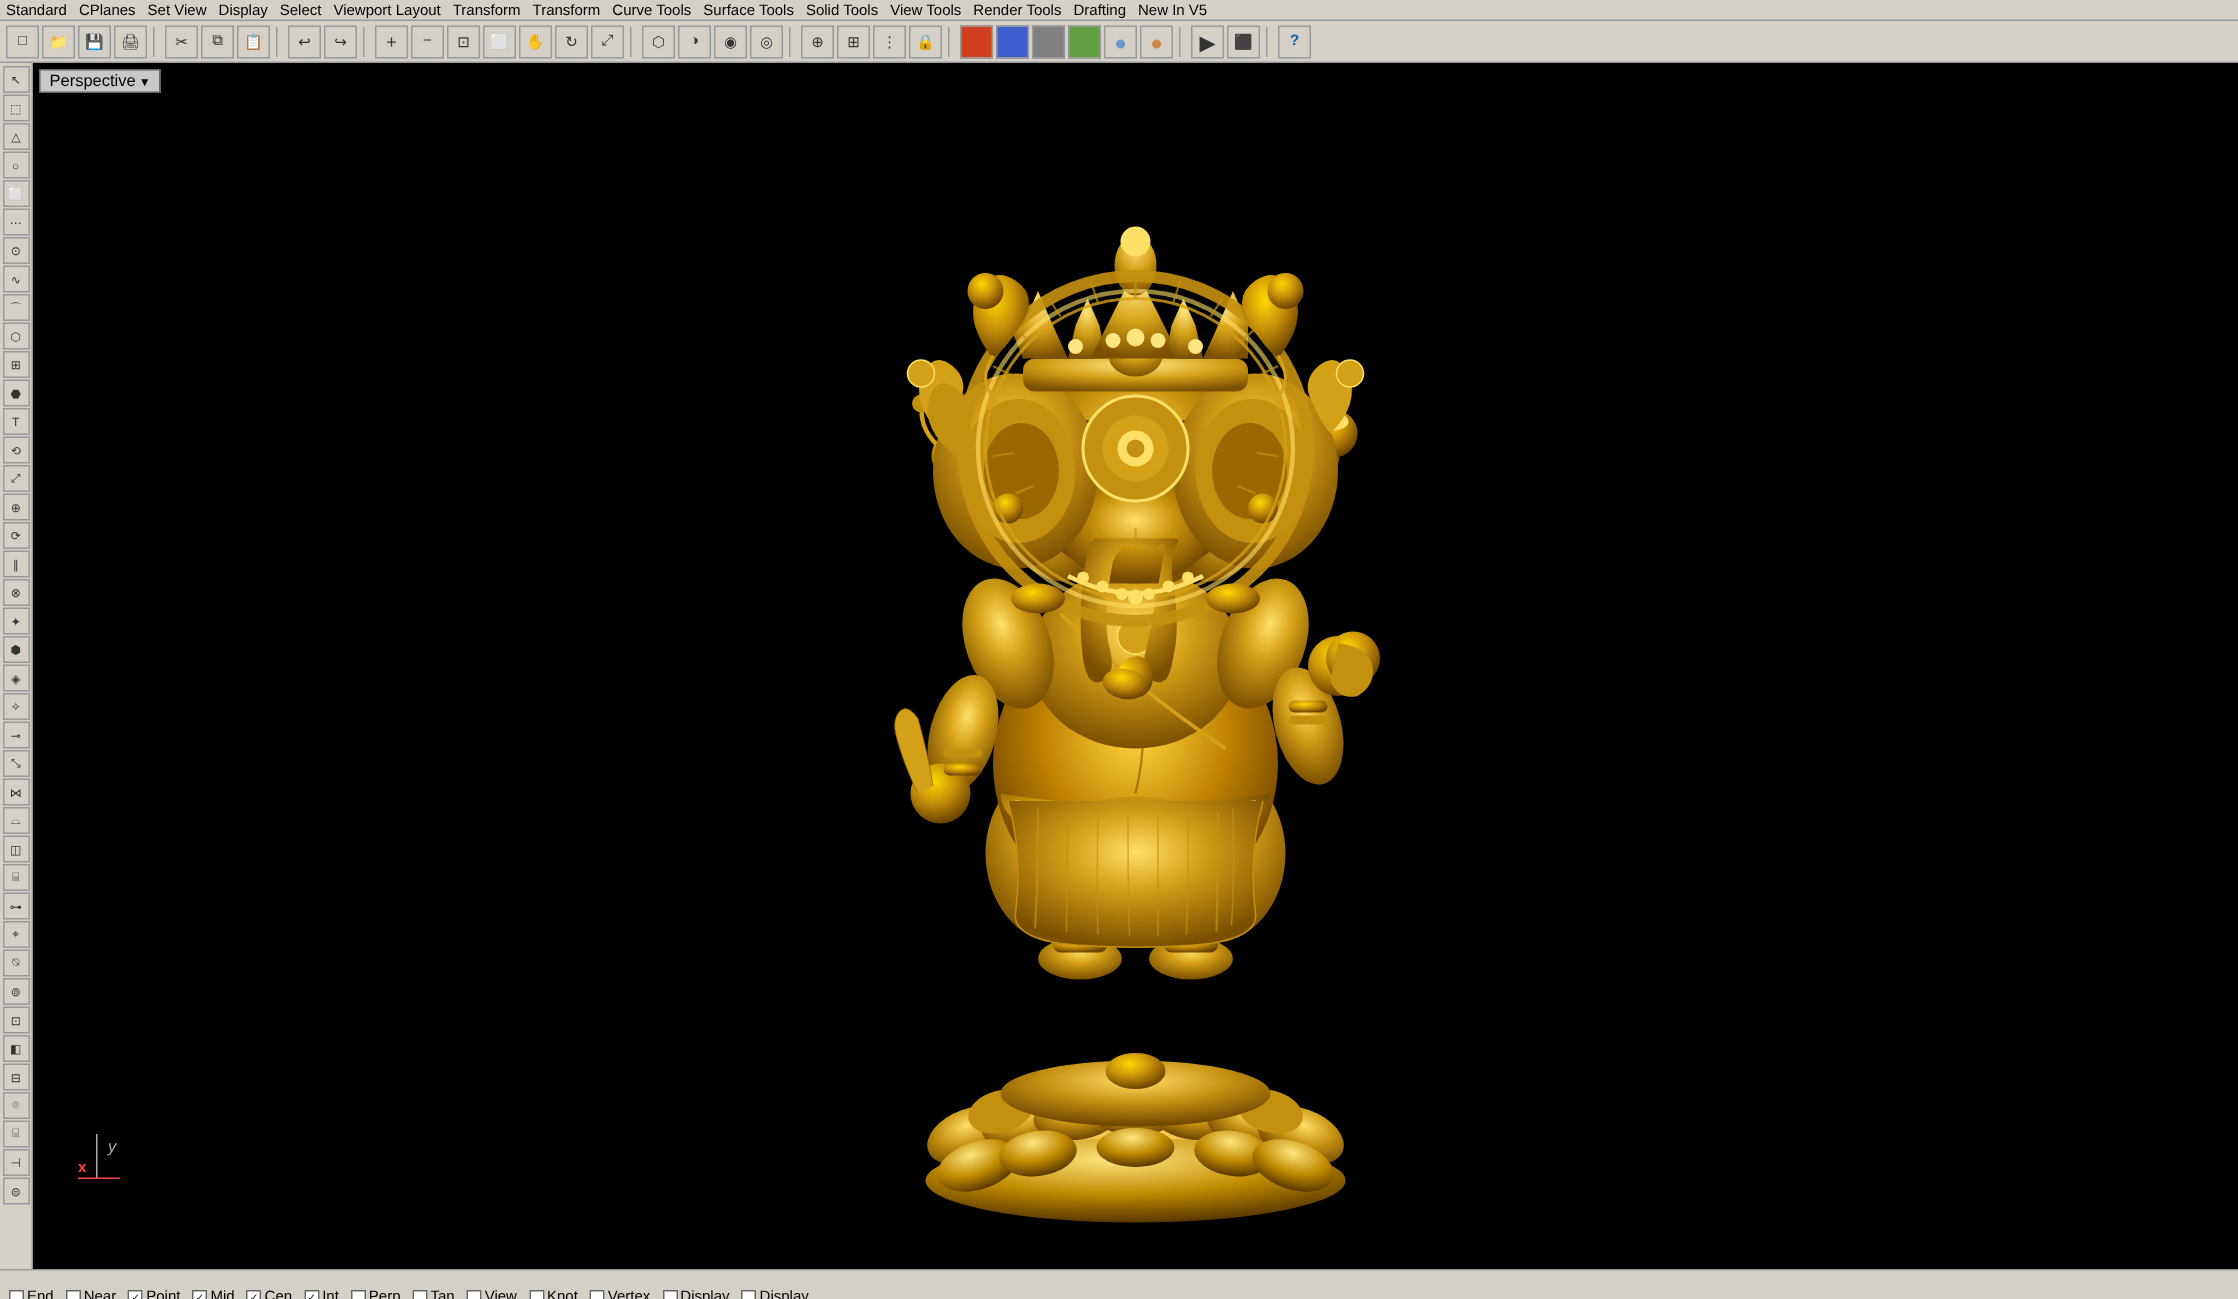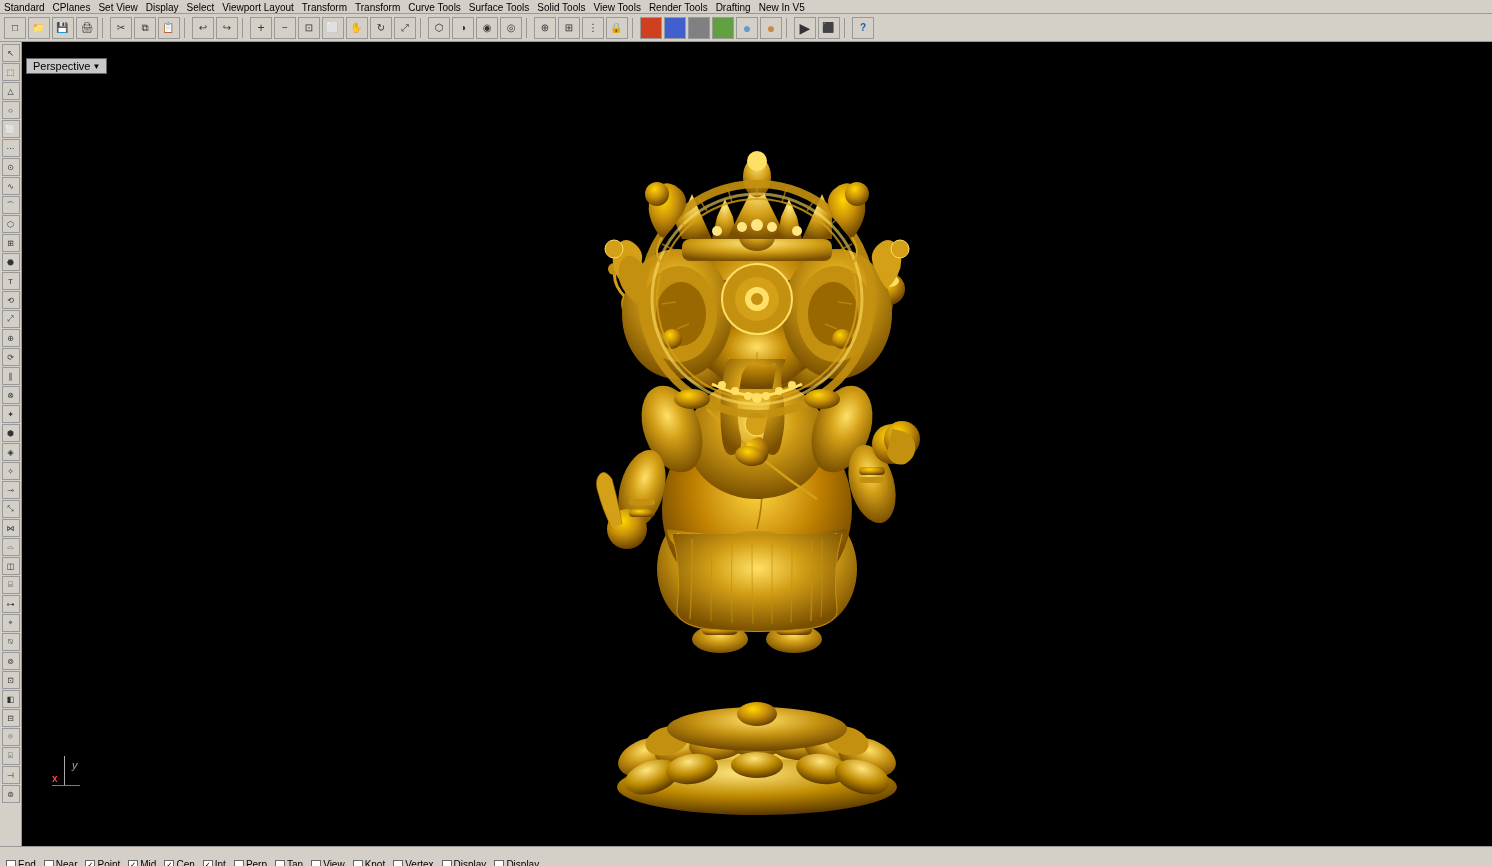--- a/index.html
+++ b/index.html
@@ -82,21 +82,21 @@
     #viewport {
       flex: 1;
       background: #000;
       position: relative;
       overflow: hidden;
     }
 
     
     #viewport-label {
       position: absolute;
-      top: 16px;
+      top: 4px;
       left: 4px;
       background: #c8c8c8;
       border: 1px solid #666;
       padding: 1px 6px;
       font-size: 11px;
       color: #000;
       display: flex;
       align-items: center;
       gap: 2px;
       cursor: pointer;

